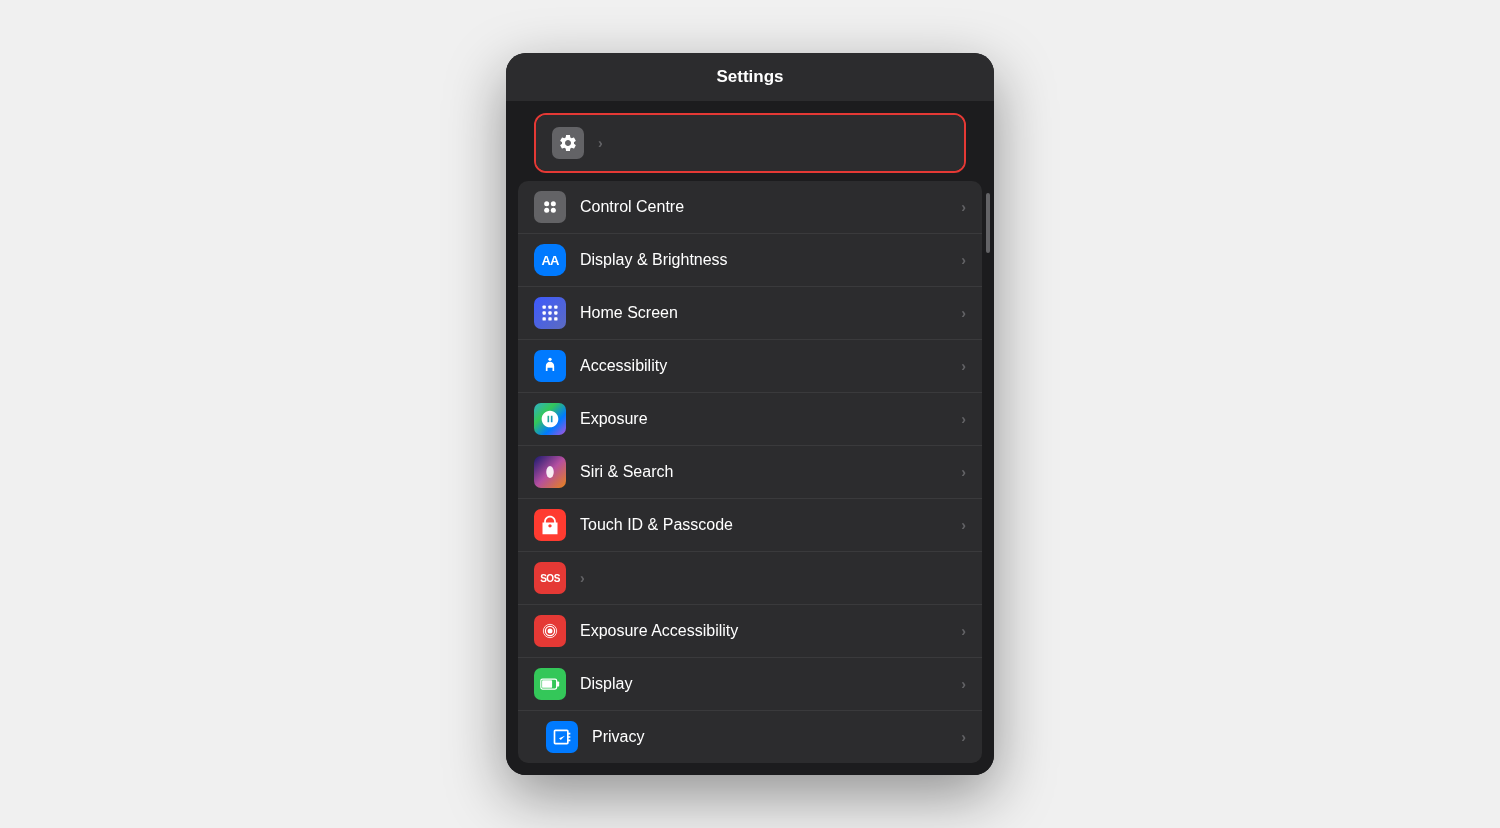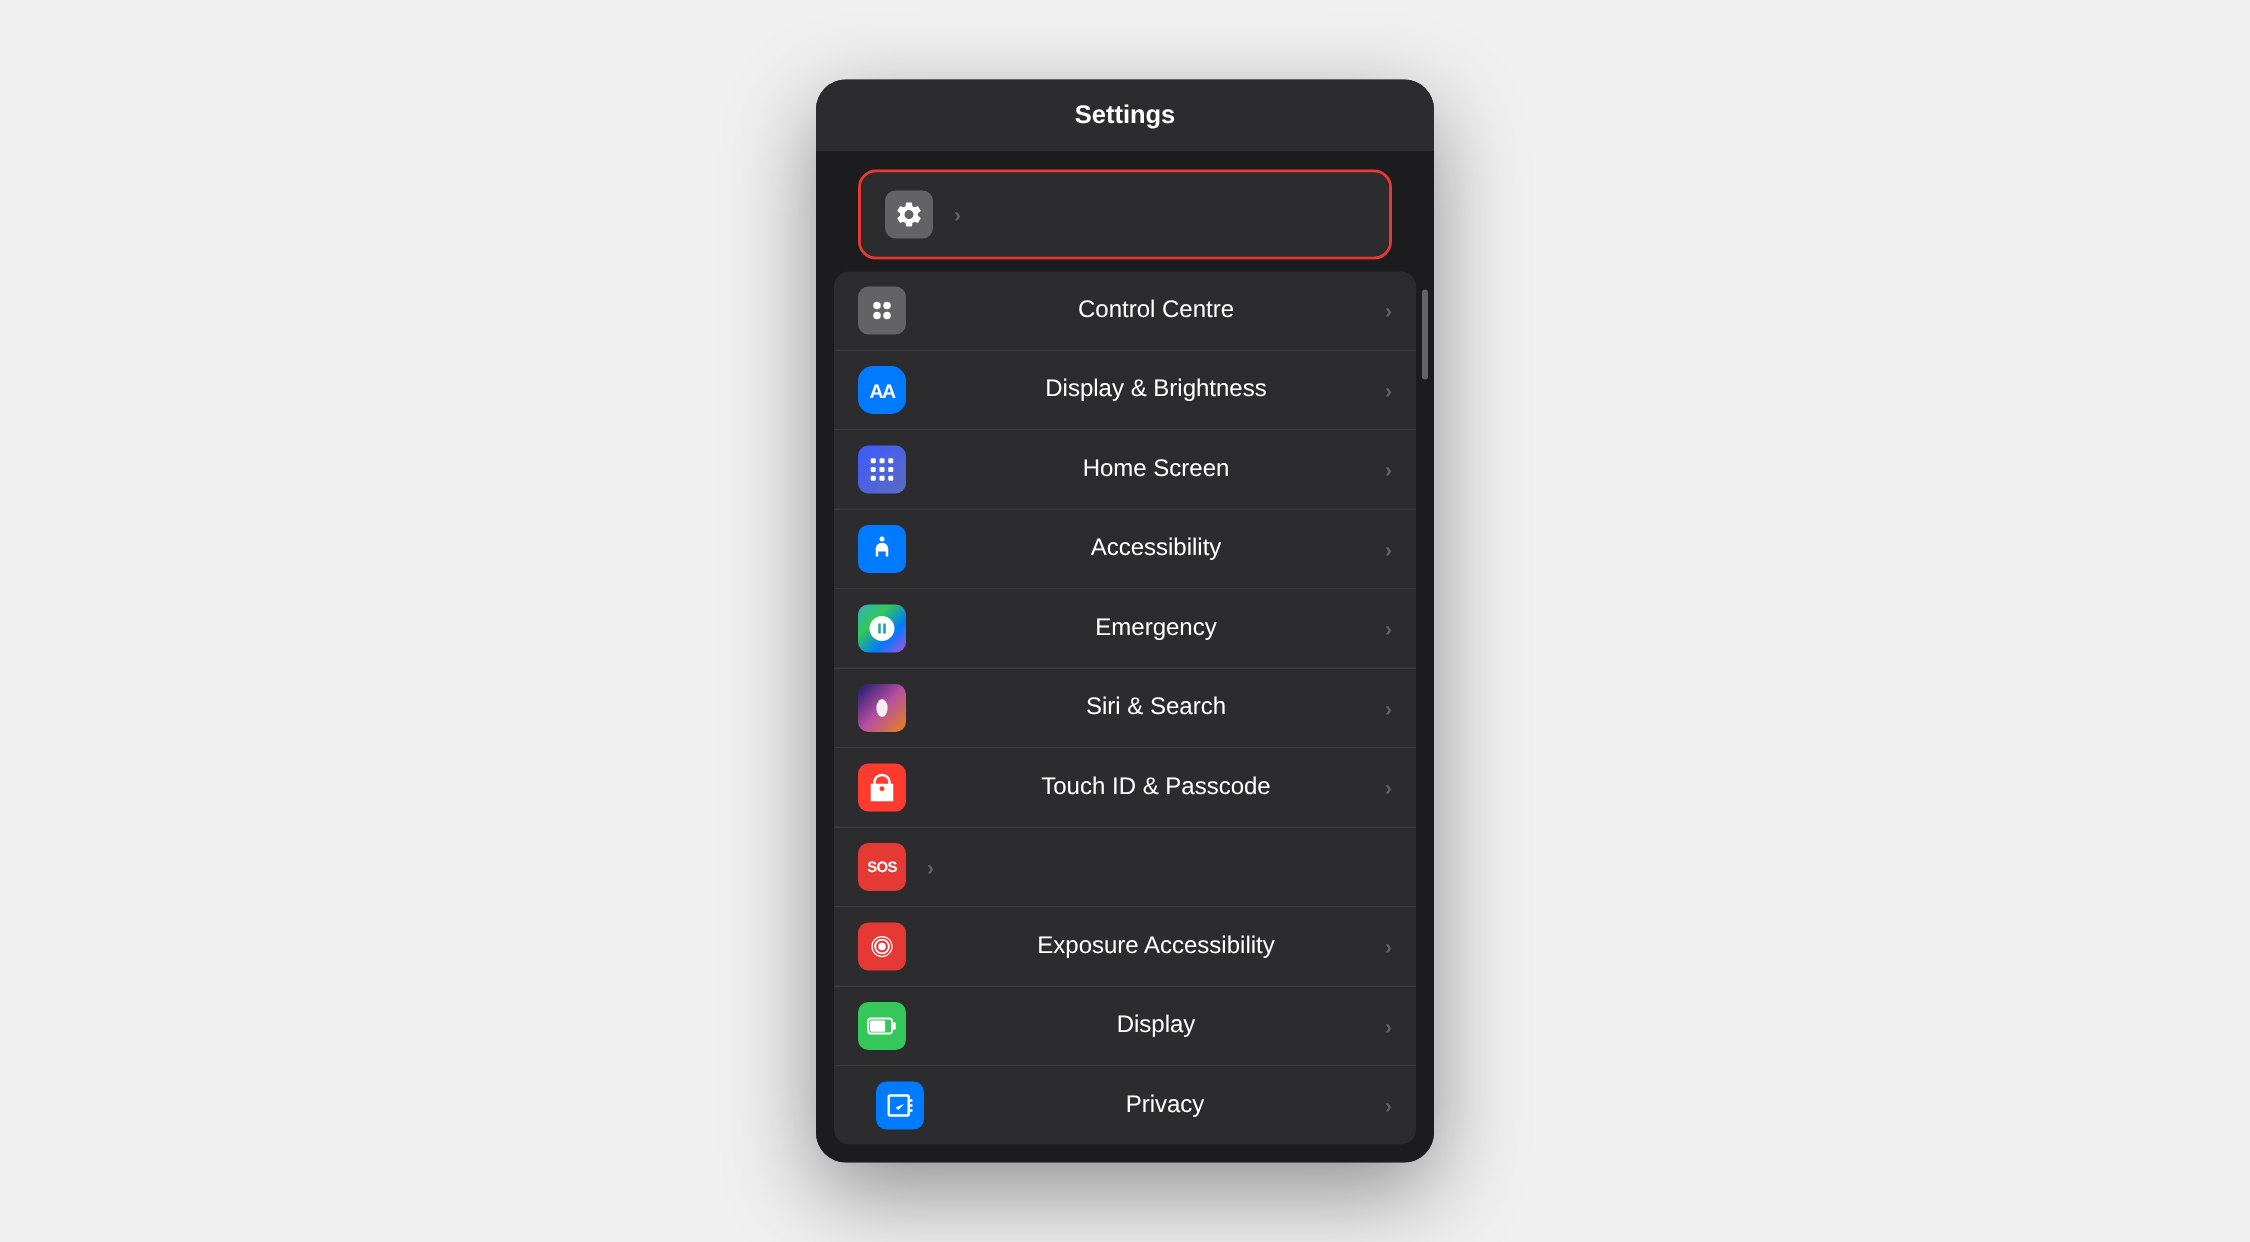--- a/index.html
+++ b/index.html
@@ -6,21 +6,21 @@
     body {
       width: 1500px;
       height: 828px;
       background: #f0f0f0;
       display: flex;
       align-items: center;
       justify-content: center;
       font-family: -apple-system, BlinkMacSystemFont, 'Helvetica Neue', sans-serif;
     }
     .device {
-      width: 412px;
+      width: 488px;
       background: #1c1c1e;
       border-radius: 20px;
       overflow: hidden;
       box-shadow: 0 20px 60px rgba(0,0,0,0.4);
     }
     .title-bar {
       background: #2c2c2e;
       padding: 14px 0;
       text-align: center;
     }
@@ -36,21 +36,20 @@
       overflow: hidden;
     }
     .settings-row {
       display: flex;
       align-items: center;
       padding: 10px 16px;
       border-bottom: 1px solid #3a3a3c;
       cursor: pointer;
       background: #2c2c2e;
       position: relative;
-      text-align: center;
     }
     .settings-row:last-child {
       border-bottom: none;
     }
     .general-row {
       background: #2c2c2e;
       padding: 12px 16px;
       display: flex;
       align-items: center;
       cursor: pointer;
@@ -165,21 +164,21 @@
         <span class="row-label">Accessibility</span>
         <span class="chevron">›</span>
       </div>
 
       <div class="settings-row">
         <div class="icon-wrap" style="background: linear-gradient(135deg, #30b0c7, #34c759, #007aff, #af52de);">
           <svg width="20" height="20" viewBox="0 0 24 24" fill="white">
             <path d="M12 2C6.48 2 2 6.48 2 12s4.48 10 10 10 10-4.48 10-10S17.52 2 12 2zm-1 14H9V8h2v8zm4 0h-2V8h2v8z"></path>
           </svg>
         </div>
-        <span class="row-label">Emergency</span>
+        <span class="row-label">Exposure</span>
         <span class="chevron">›</span>
       </div>
 
       <div class="settings-row">
         <div class="icon-wrap" style="background: linear-gradient(135deg, #1a1a6e 0%, #b44fa0 50%, #e8841a 100%);">
           <svg width="18" height="18" viewBox="0 0 24 24" fill="white" opacity="0.9">
             <ellipse cx="12" cy="12" rx="5" ry="8"></ellipse>
           </svg>
         </div>
         <span class="row-label">Siri &amp; Search</span>

